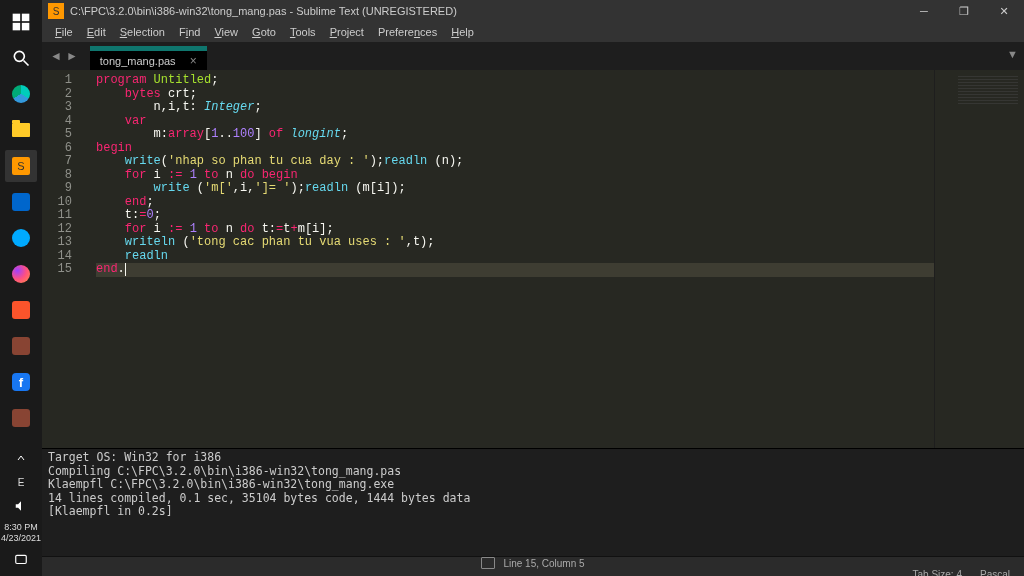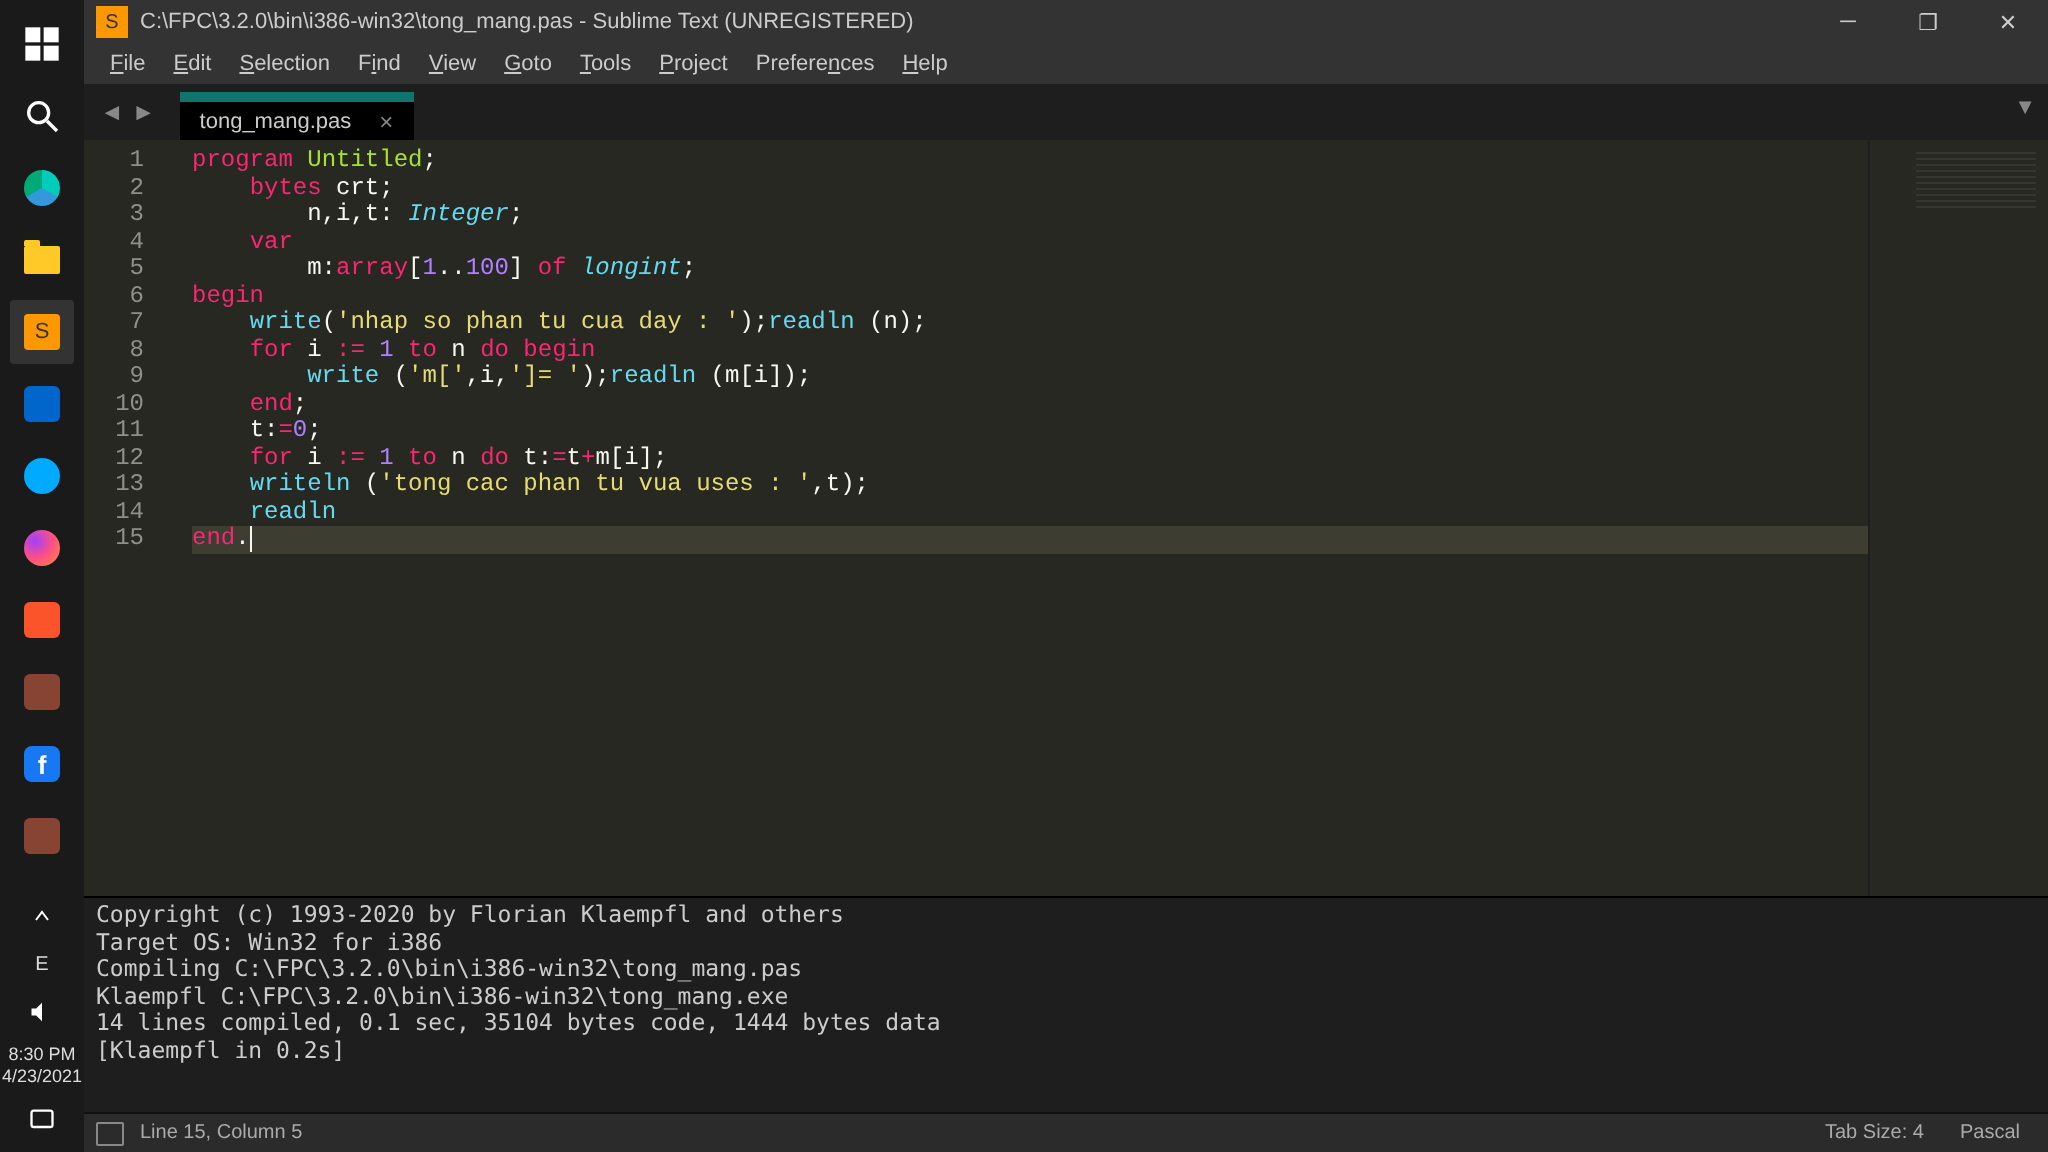--- a/index.html
+++ b/index.html
@@ -47,21 +47,21 @@
 .type { color: #66d9ef; font-style: italic; }
 .fn { color: #66d9ef; }
 .str { color: #e6db74; }
 .num { color: #ae81ff; }
 .op { color: #f92672; }
 .name { color: #a6e22e; }
 
 .console { height: 108px; background: #1e1e1e; border-top: 1px solid #000; font-family: Consolas, monospace; font-size: 11.5px; color: #ccc; padding: 2px 6px; line-height: 13.5px; overflow: hidden; }
 .console .cl { white-space: pre; }
 
-.statusbar { height: 20px; background: #2b2b2b; border-top: 1px solid #111; display: flex; align-items: center; font-size: 10px; color: #aaa; padding: 0 6px; }
+.statusbar { height: 20px; background: #2b2b2b; border-top: 1px solid #111; display: flex; align-items: center; font-size: 10px; color: #aaa; padding: 0 6px; flex-direction: column; }
 .statusbar .sb-left { display:flex; align-items:center; gap:8px;}
 .statusbar .sb-icon { width: 14px; height: 12px; border: 1px solid #888; border-radius:1px;}
 .statusbar .sb-right { margin-left: auto; display: flex; gap: 18px; padding-right: 8px; }
 
 .edge-icon { width:18px; height:18px; border-radius:50%; background: conic-gradient(#0cb 0 120deg, #39d 120deg 240deg, #0a7 240deg 360deg); }
 .fb-icon { width:18px; height:18px; border-radius:4px; background:#1877f2; color:white; font-weight:bold; display:flex; align-items:center; justify-content:center; font-size:13px; }
 .msgr-icon { width:18px; height:18px; border-radius:50%; background: radial-gradient(circle at 30% 30%, #a040ff, #ff5080, #ff9040); }
 .brave-icon { width:18px; height:18px; background:#fb542b; border-radius:3px; }
 .subl-icon { width:18px; height:18px; background:#ff9800; border-radius:2px; display:flex; align-items:center; justify-content:center; color:#333; font-size:11px; }
 .generic-icon { width:18px; height:18px; background:#555; border-radius:3px; }
@@ -213,21 +213,20 @@
 <div class="line"><span>    </span><span class="fn">writeln</span><span> (</span><span class="str">'tong cac phan tu vua uses : '</span><span>,t);</span></div>
 <div class="line"><span>    </span><span class="fn">readln</span></div>
 <div class="line highlight"><span class="kw">end</span><span>.</span><span class="cursor"></span></div>
       </div>
       <div class="minimap">
         <div class="minimap-blob"></div>
       </div>
     </div>
 
     <div class="console">
-      <div class="cl">Copyright (c) 1993-2020 by Florian Klaempfl and others</div>
       <div class="cl">Target OS: Win32 for i386</div>
       <div class="cl">Compiling C:\FPC\3.2.0\bin\i386-win32\tong_mang.pas</div>
       <div class="cl">Klaempfl C:\FPC\3.2.0\bin\i386-win32\tong_mang.exe</div>
       <div class="cl">14 lines compiled, 0.1 sec, 35104 bytes code, 1444 bytes data</div>
       <div class="cl">[Klaempfl in 0.2s]</div>
     </div>
 
     <div class="statusbar">
       <div class="sb-left">
         <div class="sb-icon"></div>

